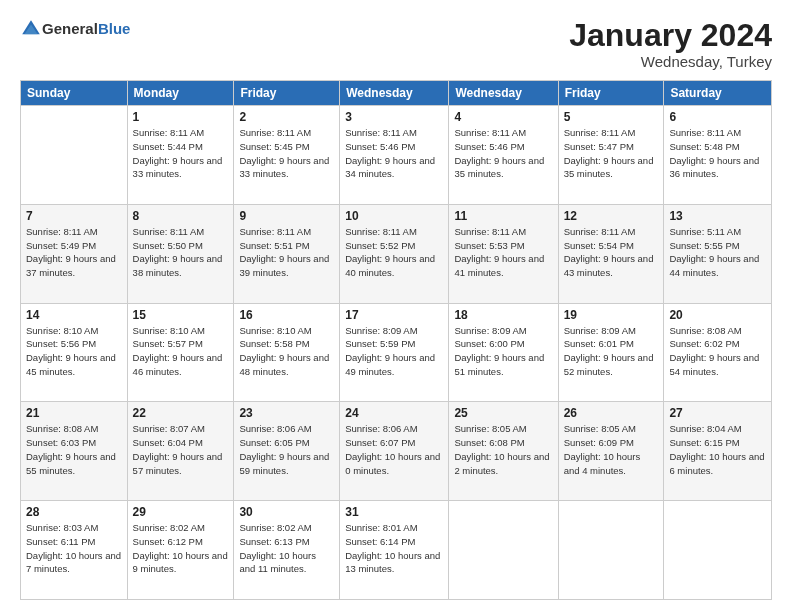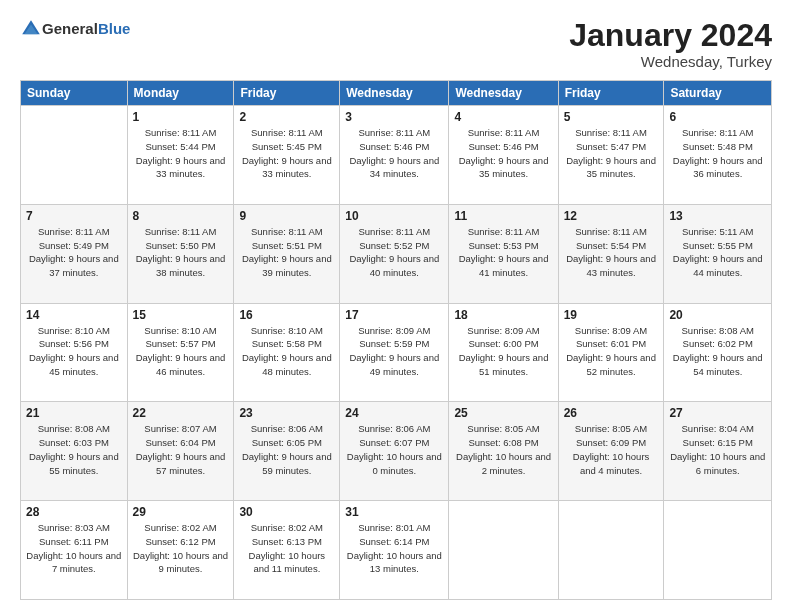--- a/index.html
+++ b/index.html
@@ -84,21 +84,20 @@
     .day-num {
       font-size: 12px;
       font-weight: bold;
       color: #222;
       margin-bottom: 2px;
     }
     .day-info {
       font-size: 9.5px;
       color: #333;
       line-height: 1.45;
-      text-align: center;
     }
     .empty-td {
       background: #fff !important;
     }
   </style>
 </head>
 <body>
 
 <div class="page">
   <div class="header">

